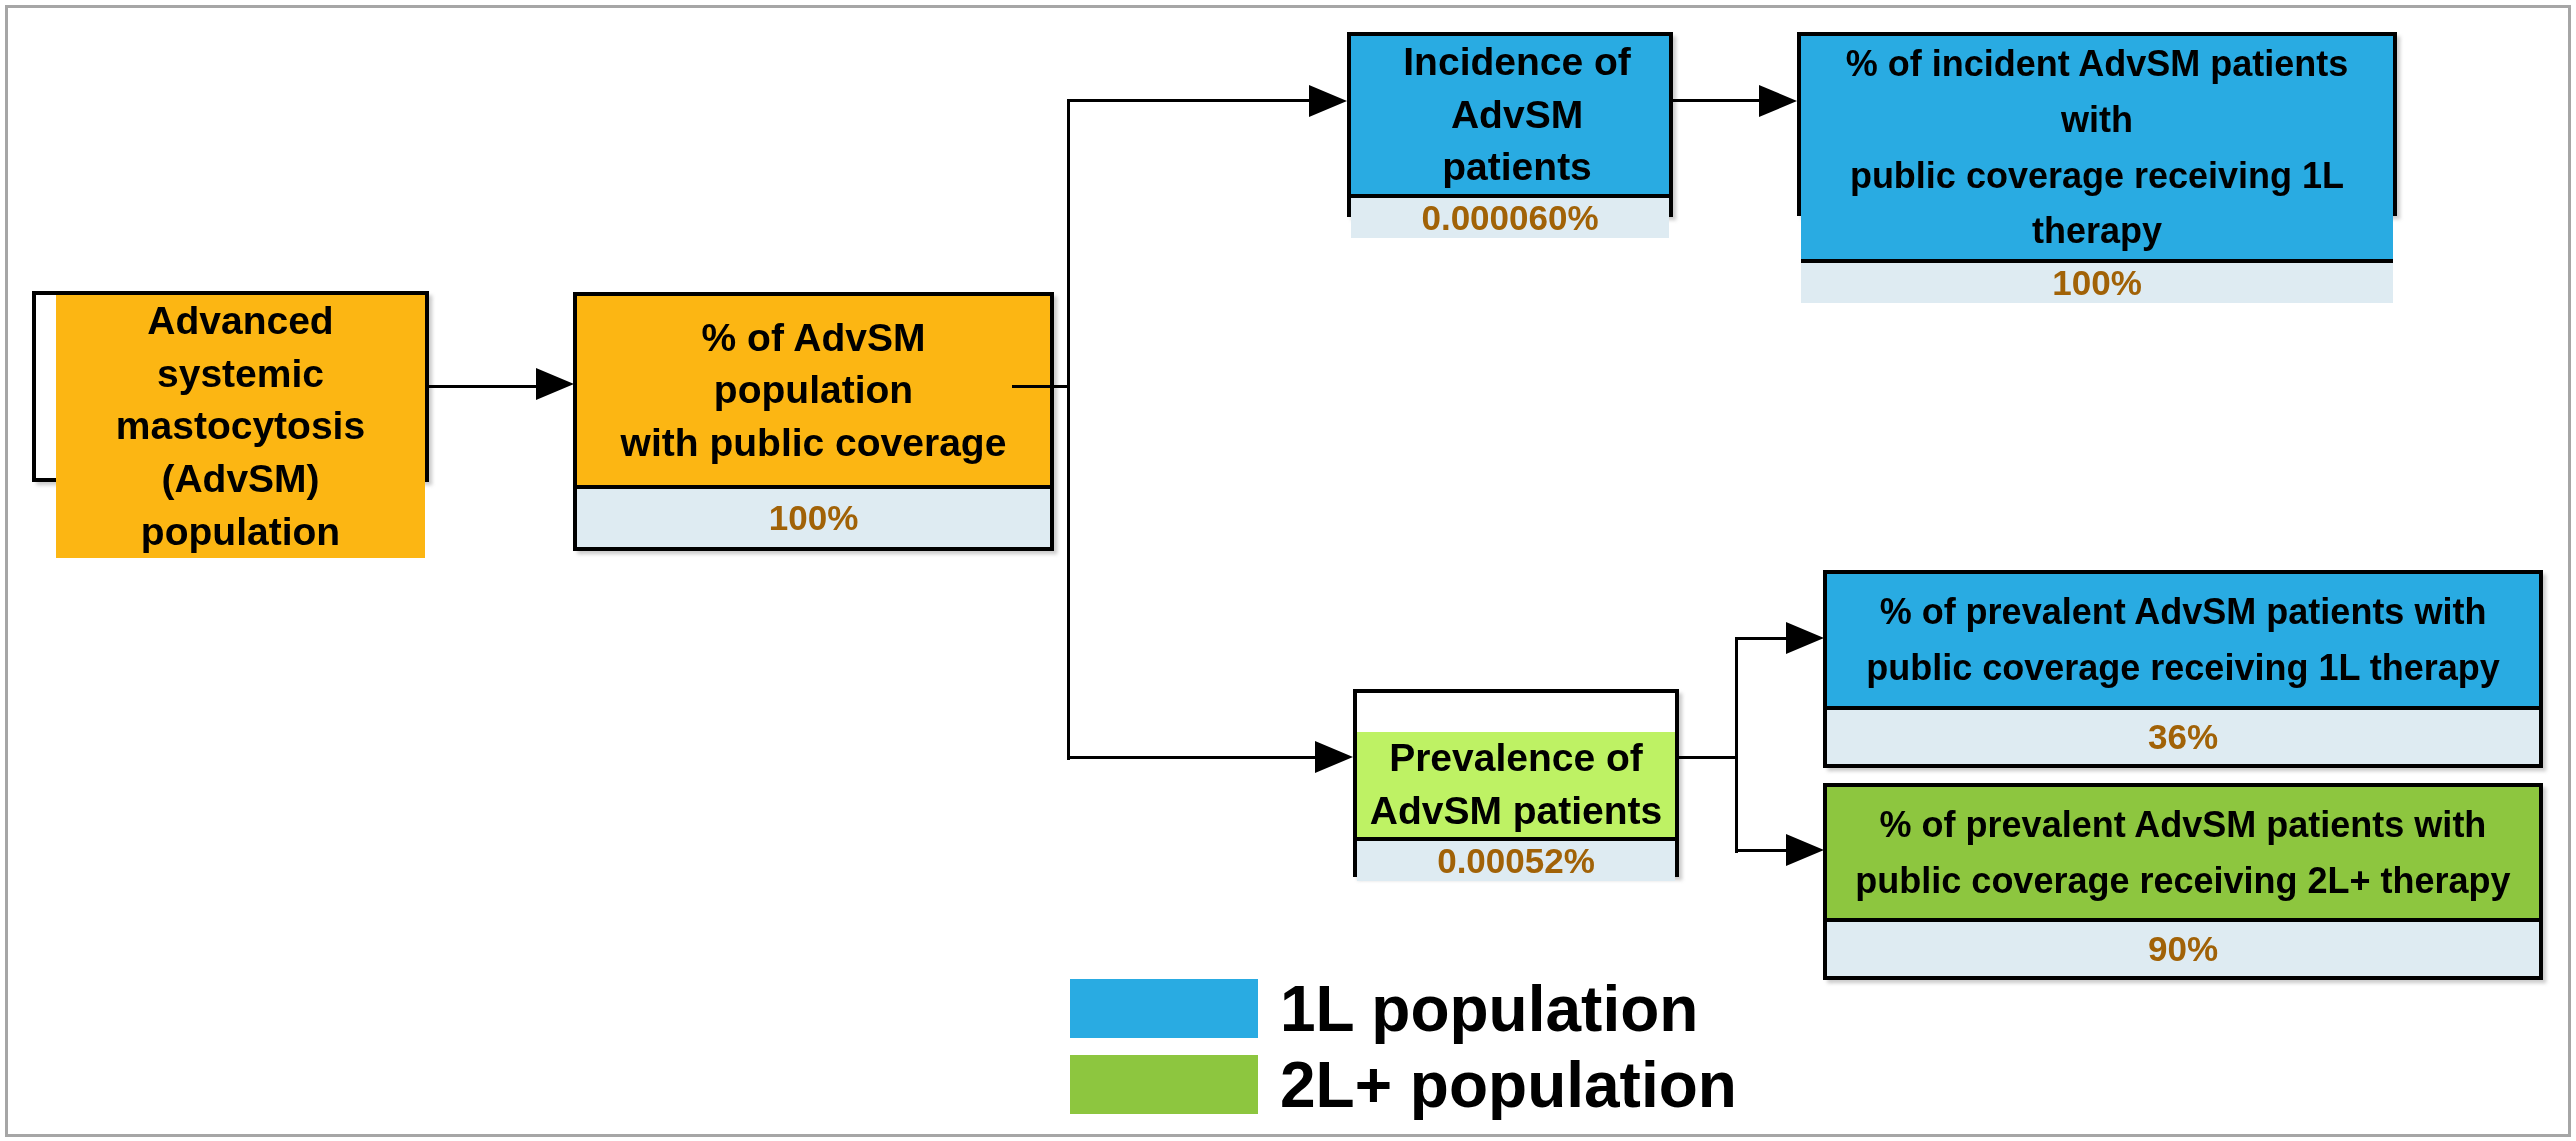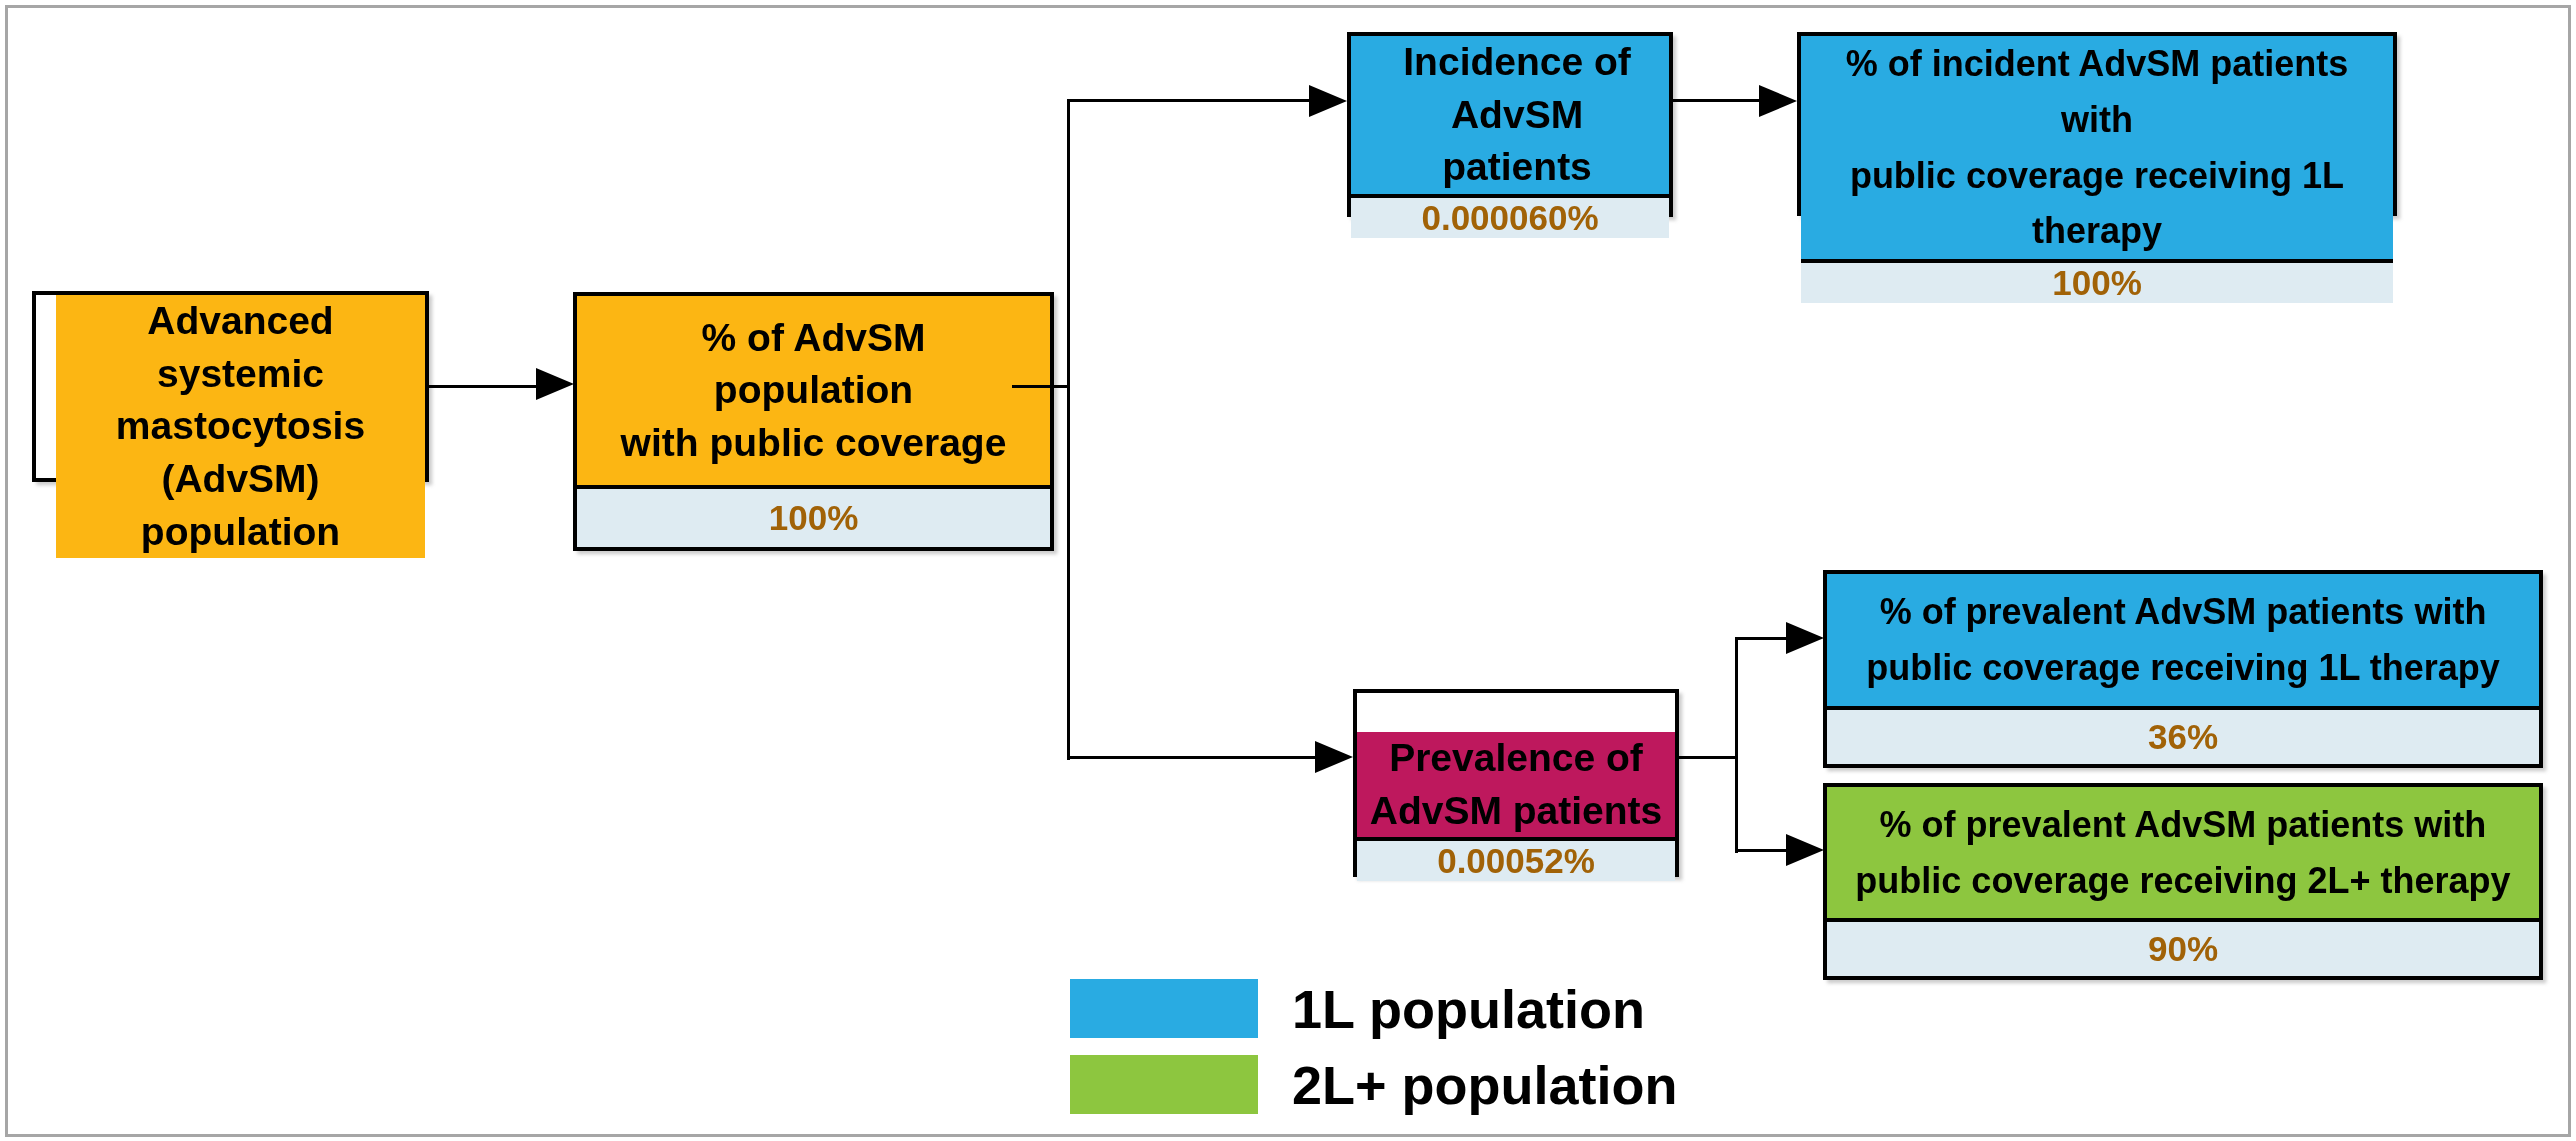--- a/index.html
+++ b/index.html
@@ -79,23 +79,23 @@
     align-items: center;
     height: 59px;
   }
   .legend-row.row2 { top: 76px; }
   .legend-row.row1 { top: 0; }
   .legend-swatch {
     width: 188px;
     height: 59px;
   }
   .legend-label {
-    margin-left: 34px;
+    margin-left: 22px;
     font-weight: bold;
-    font-size: 54px;
+    font-size: 64px;
     color: #000000;
     white-space: nowrap;
   }
 </style>
 </head>
 <body>
 
 <div class="page">
 
   <div class="frame"></div>
@@ -119,21 +119,21 @@
     <div class="box-value" style="height: 46px; background-color: rgb(222, 235, 242);">0.000060%</div>
   </div>
 
   <div class="box wide" style="left:1797px; top:32px; width:600px; height:184px;">
     <div class="box-title" style="background-color: rgb(41, 171, 226);">% of incident AdvSM patients with
 public coverage receiving 1L therapy</div>
     <div class="box-value" style="height: 45px; background-color: rgb(222, 235, 242);">100%</div>
   </div>
 
   <div class="box" style="left:1353px; top:689px; width:326px; height:188px;">
-    <div class="box-title" style="background-color: #be185d; margin-top: 39px;">Prevalence of
+    <div class="box-title" style="background-color: #bef264; margin-top: 39px;">Prevalence of
 AdvSM patients</div>
     <div class="box-value" style="height: 48px; background-color: rgb(222, 235, 242);">0.00052%</div>
   </div>
 
   <div class="box wide" style="left:1823px; top:570px; width:720px; height:198px;">
     <div class="box-title" style="background-color: rgb(41, 171, 226);">% of prevalent AdvSM patients with
 public coverage receiving 1L therapy</div>
     <div class="box-value" style="height: 58px; background-color: rgb(222, 235, 242);">36%</div>
   </div>
 

